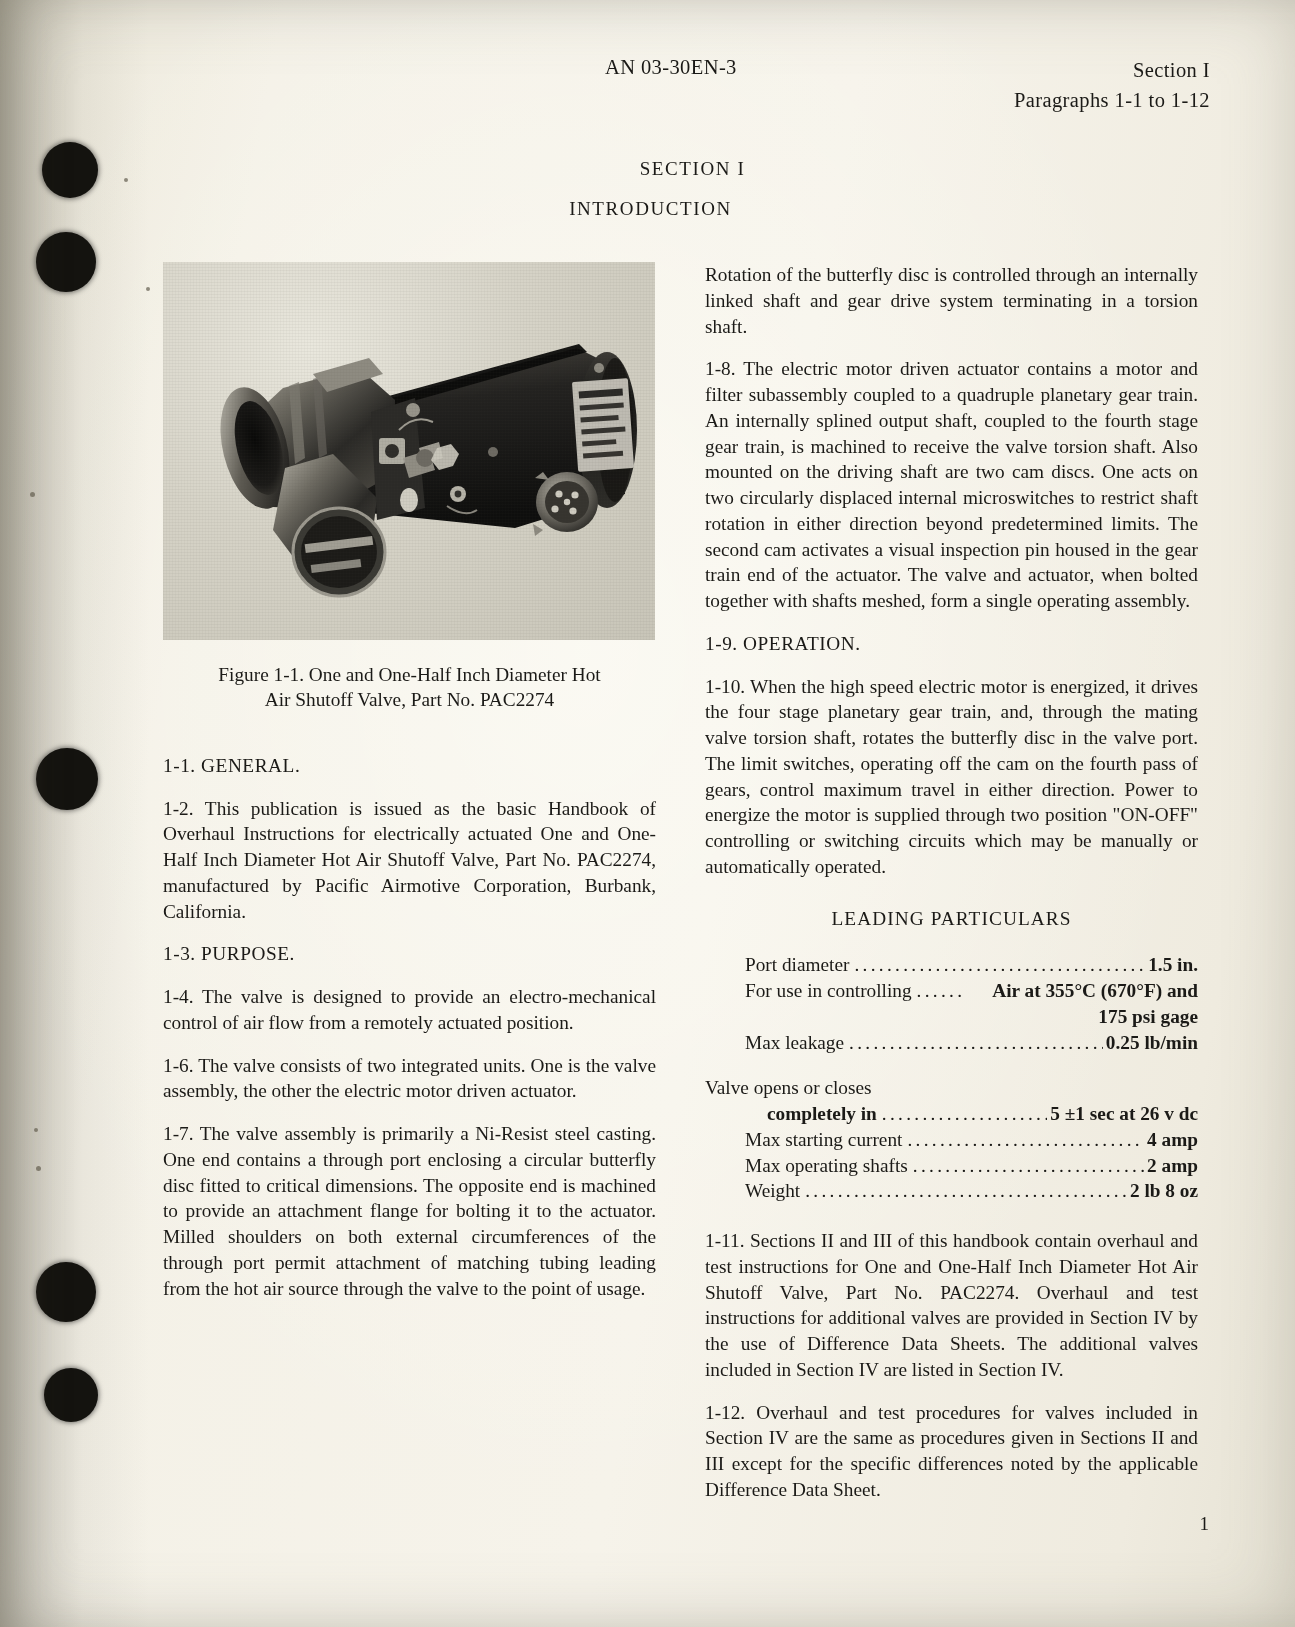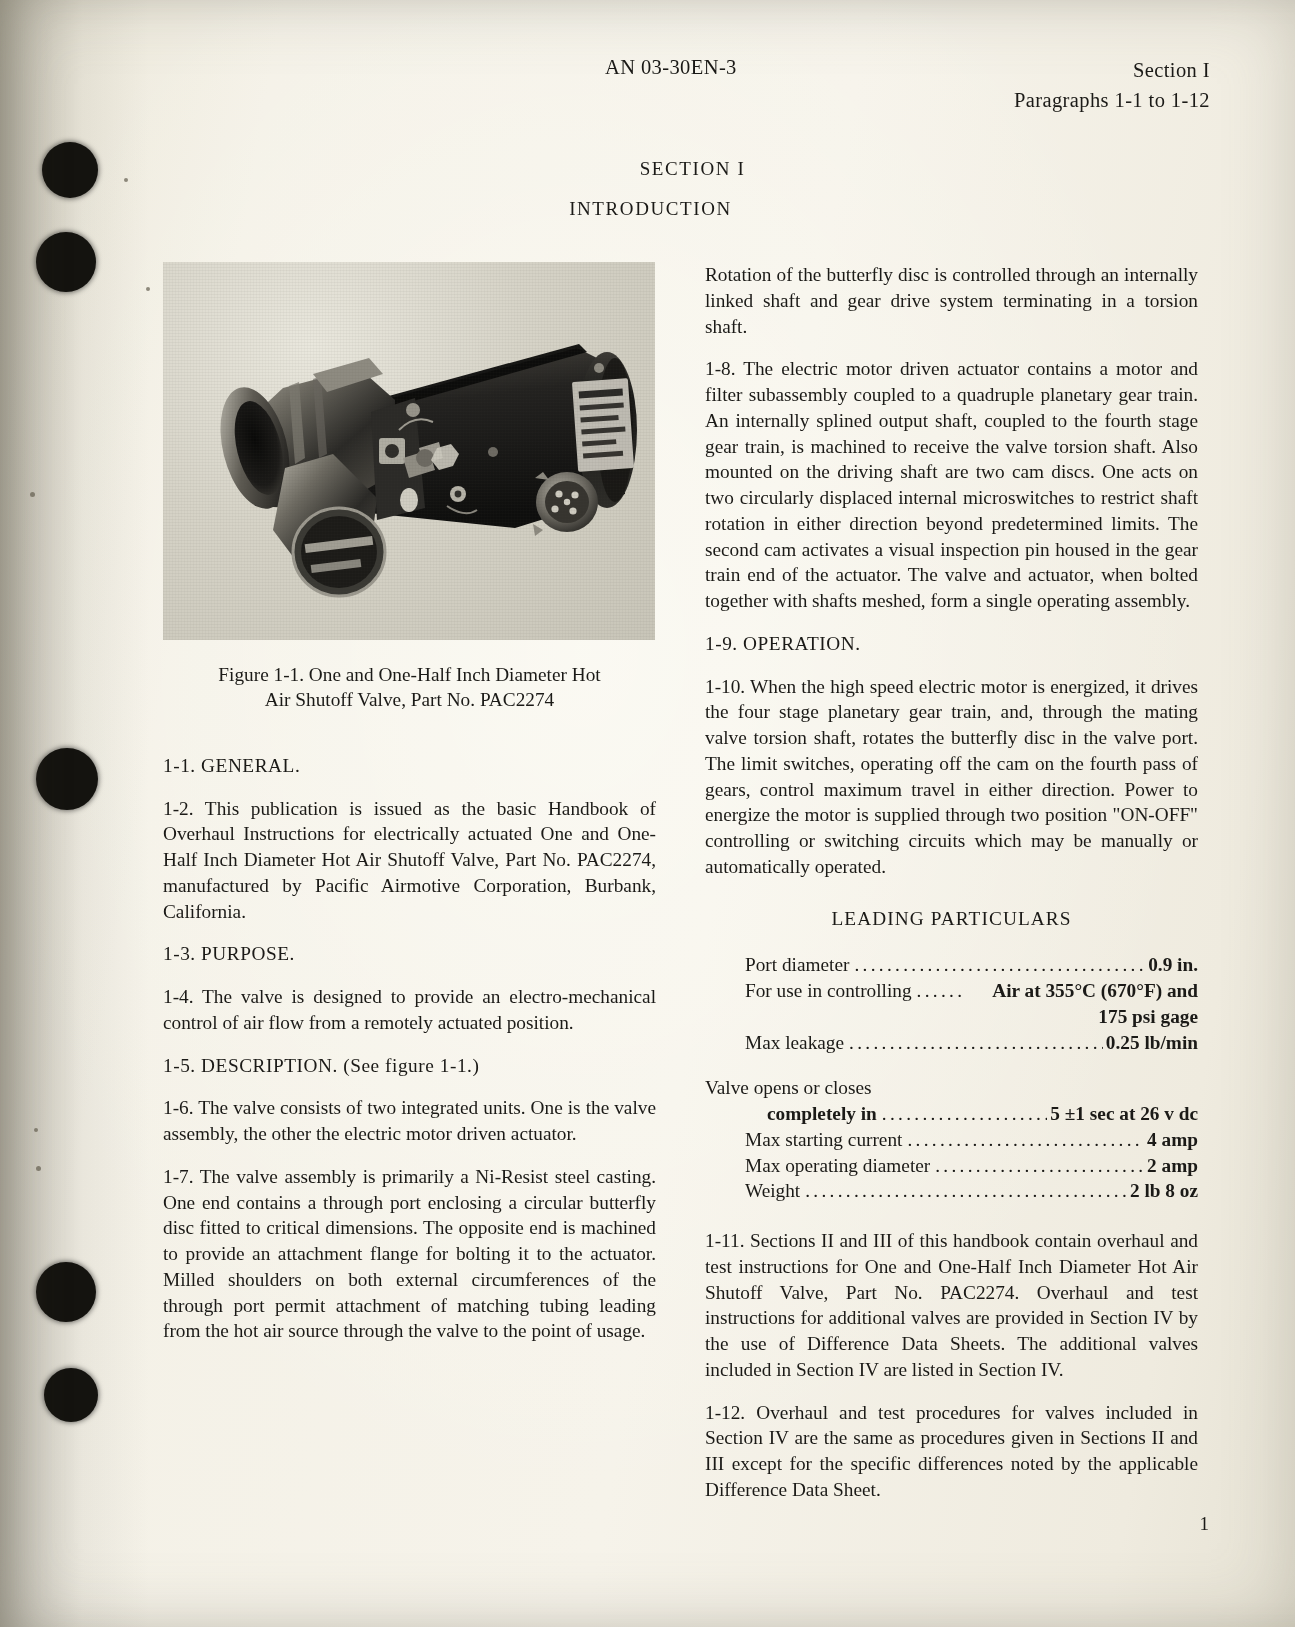--- a/index.html
+++ b/index.html
@@ -329,37 +329,36 @@
 
     <div class="fig-caption">
       <div>Figure 1-1.  One and One-Half Inch Diameter Hot</div>
       <div>Air Shutoff Valve, Part No. PAC2274</div>
     </div>
 
     <p class="head">1-1.  GENERAL.</p>
     <p>1-2.  This publication is issued as the basic Handbook of Overhaul Instructions for electrically actuated One and One-Half Inch Diameter Hot Air Shutoff Valve, Part No. PAC2274, manufactured by Pacific Airmotive Corporation, Burbank, California.</p>
     <p class="head">1-3.  PURPOSE.</p>
     <p>1-4.  The valve is designed to provide an electro-mechanical control of air flow from a remotely actuated position.</p>
-    <p class="head">1-5.  DESCRIPTION.  (See figure 1-1.)</p>
     <p>1-6.  The valve consists of two integrated units. One is the valve assembly, the other the electric motor driven actuator.</p>
     <p>1-7.  The valve assembly is primarily a Ni-Resist steel casting.  One end contains a through port enclosing a circular butterfly disc fitted to critical dimensions. The opposite end is machined to provide an attachment flange for bolting it to the actuator.  Milled shoulders on both external circumferences of the through port permit attachment of matching tubing leading from the hot air source through the valve to the point of usage.</p>
   </div>
 
   <div class="col col-right">
     <p>Rotation of the butterfly disc is controlled through an internally linked shaft and gear drive system terminating in a torsion shaft.</p>
     <p>1-8.  The electric motor driven actuator contains a motor and filter subassembly coupled to a quadruple planetary gear train.  An internally splined output shaft, coupled to the fourth stage gear train, is machined to receive the valve torsion shaft.  Also mounted on the driving shaft are two cam discs.  One acts on two circularly displaced internal microswitches to restrict shaft rotation in either direction beyond predetermined limits.  The second cam activates a visual inspection pin housed in the gear train end of the actuator.  The valve and actuator, when bolted together with shafts meshed, form a single operating assembly.</p>
     <p class="head">1-9.  OPERATION.</p>
     <p>1-10.  When the high speed electric motor is energized, it drives the four stage planetary gear train, and, through the mating valve torsion shaft, rotates the butterfly disc in the valve port.  The limit switches, operating off the cam on the fourth pass of gears, control maximum travel in either direction.  Power to energize the motor is supplied through two position "ON-OFF" controlling or switching circuits which may be manually or automatically operated.</p>
 
     <div class="lp-title">LEADING PARTICULARS</div>
     <div class="lp-list">
         <div class="lp-row">
           <span class="lp-label">Port diameter</span>
           <span class="lp-dots">.........................................................................................</span>
-          <span class="lp-val">0.9 in.</span>
+          <span class="lp-val">1.5 in.</span>
         </div>
         <div class="lp-row">
           <span class="lp-label">For use in controlling</span>
           <span class="lp-dots">......</span>
           <span class="lp-val">Air at 355°C (670°F) and</span>
         </div>
         <div class="lp-cont">175 psi gage</div>
         <div class="lp-row">
           <span class="lp-label">Max leakage</span>
           <span class="lp-dots">.........................................................................................</span>
@@ -370,21 +369,21 @@
           <span class="lp-label lp-sublabel">completely in</span>
           <span class="lp-dots">.........................................................................................</span>
           <span class="lp-val">5 ±1 sec at 26 v dc</span>
         </div>
         <div class="lp-row">
           <span class="lp-label">Max starting current</span>
           <span class="lp-dots">.........................................................................................</span>
           <span class="lp-val">4 amp</span>
         </div>
         <div class="lp-row">
-          <span class="lp-label">Max operating diameter</span>
+          <span class="lp-label">Max operating shafts</span>
           <span class="lp-dots">.........................................................................................</span>
           <span class="lp-val">2 amp</span>
         </div>
         <div class="lp-row">
           <span class="lp-label">Weight</span>
           <span class="lp-dots">.........................................................................................</span>
           <span class="lp-val">2 lb 8 oz</span>
         </div>
       </div>
 

